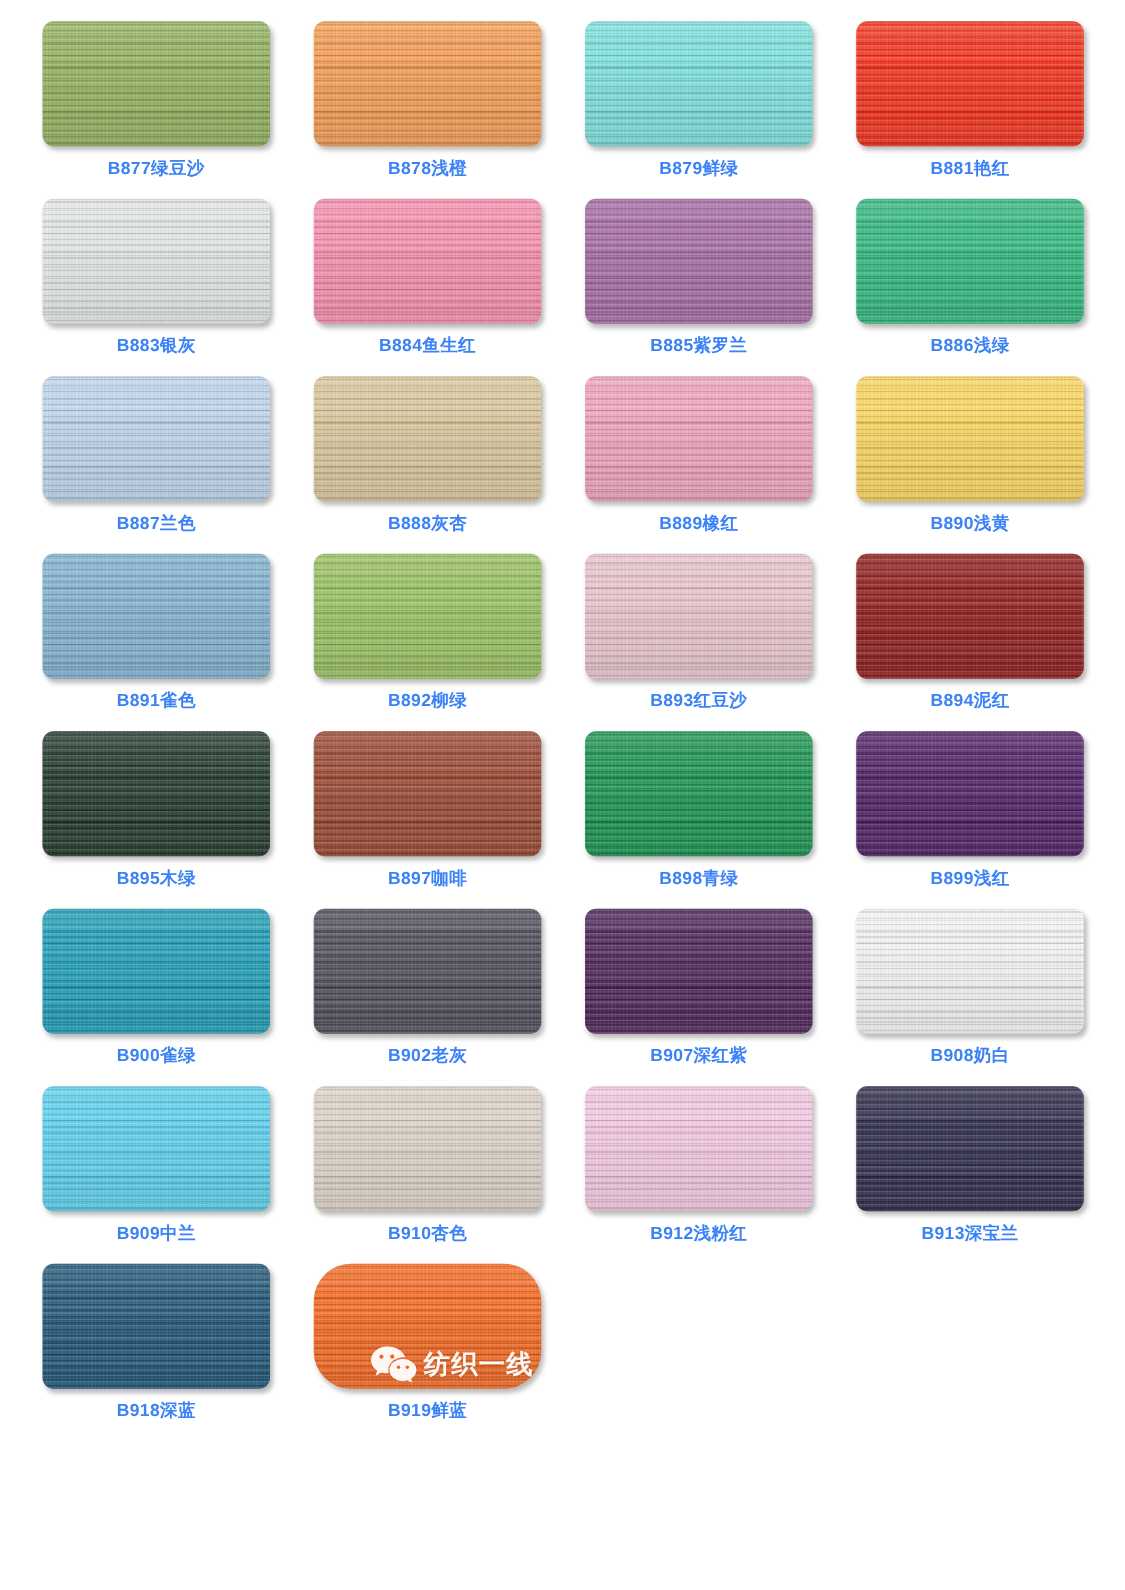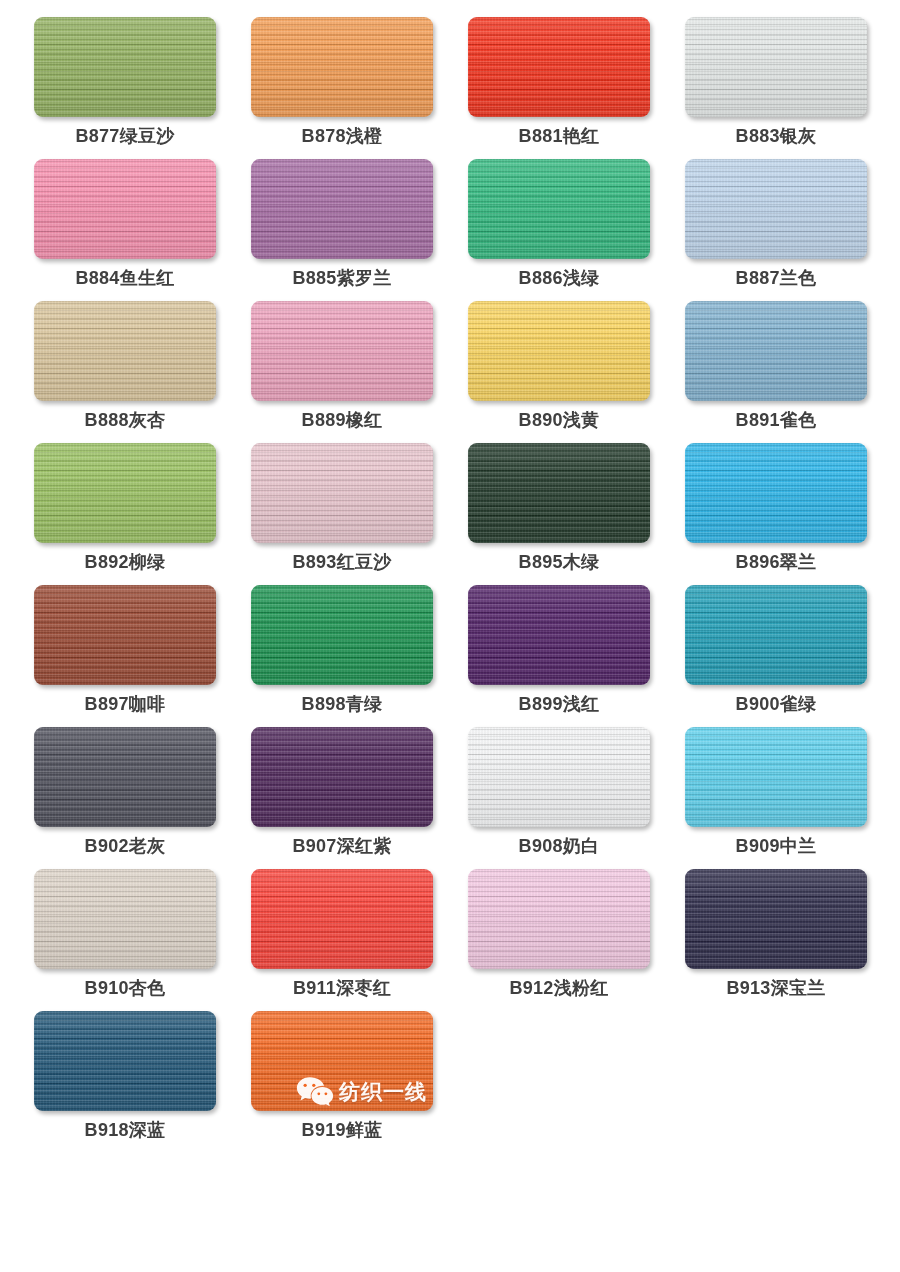--- a/index.html
+++ b/index.html
@@ -72,23 +72,23 @@
     position:absolute;inset:0;
     background:linear-gradient(180deg,
       rgba(255,255,255,0.10) 0%,
       rgba(255,255,255,0.02) 28%,
       rgba(0,0,0,0.03) 62%,
       rgba(0,0,0,0.07) 100%);
     pointer-events:none;
   }
   .label{
     margin-top:10px;
-    font-size:18px;
+    font-size:14px;
     font-weight:bold;
-    color:#404040;
+    color:#3b82f6;
     letter-spacing:0.3px;
     white-space:nowrap;
     line-height:1;
   }
   
   .watermark{
     position:absolute;
     right:6px;bottom:5px;
     display:flex;align-items:center;
     gap:5px;
@@ -119,20 +119,27 @@
         <div class="label">B877绿豆沙</div>
       </div>
       <div class="cell">
         <div class="chip" style="background: rgb(243, 154, 78);">
           <div class="weave"></div>
           <div class="sheen"></div>
         </div>
         <div class="label">B878浅橙</div>
       </div>
       <div class="cell">
+        <div class="chip" style="background: rgb(121, 224, 220);">
+          <div class="weave"></div>
+          <div class="sheen"></div>
+        </div>
+        <div class="label">B879鲜绿</div>
+      </div>
+      <div class="cell">
         <div class="chip" style="background: rgb(242, 45, 23);">
           <div class="weave"></div>
           <div class="sheen"></div>
         </div>
         <div class="label">B881艳红</div>
       </div>
       <div class="cell">
         <div class="chip" style="background: rgb(226, 230, 229);">
           <div class="weave"></div>
           <div class="sheen"></div>
@@ -203,34 +210,34 @@
         <div class="label">B892柳绿</div>
       </div>
       <div class="cell">
         <div class="chip" style="background: rgb(232, 196, 204);">
           <div class="weave"></div>
           <div class="sheen"></div>
         </div>
         <div class="label">B893红豆沙</div>
       </div>
       <div class="cell">
+        <div class="chip" style="background: rgb(140, 26, 25);">
+          <div class="weave"></div>
+          <div class="sheen"></div>
+        </div>
+        <div class="label">B894泥红</div>
+      </div>
+      <div class="cell">
         <div class="chip" style="background: rgb(30, 54, 38);">
           <div class="weave"></div>
           <div class="sheen"></div>
         </div>
         <div class="label">B895木绿</div>
       </div>
       <div class="cell">
-        <div class="chip" style="background: rgb(38, 179, 232);">
-          <div class="weave"></div>
-          <div class="sheen"></div>
-        </div>
-        <div class="label">B896翠兰</div>
-      </div>
-      <div class="cell">
         <div class="chip" style="background: rgb(151, 68, 46);">
           <div class="weave"></div>
           <div class="sheen"></div>
         </div>
         <div class="label">B897咖啡</div>
       </div>
       <div class="cell">
         <div class="chip" style="background: rgb(22, 144, 76);">
           <div class="weave"></div>
           <div class="sheen"></div>
@@ -280,27 +287,20 @@
         <div class="label">B909中兰</div>
       </div>
       <div class="cell">
         <div class="chip" style="background: rgb(220, 210, 198);">
           <div class="weave"></div>
           <div class="sheen"></div>
         </div>
         <div class="label">B910杏色</div>
       </div>
       <div class="cell">
-        <div class="chip" style="background: rgb(249, 62, 53);">
-          <div class="weave"></div>
-          <div class="sheen"></div>
-        </div>
-        <div class="label">B911深枣红</div>
-      </div>
-      <div class="cell">
         <div class="chip" style="background: rgb(243, 199, 225);">
           <div class="weave"></div>
           <div class="sheen"></div>
         </div>
         <div class="label">B912浅粉红</div>
       </div>
       <div class="cell">
         <div class="chip" style="background: rgb(42, 40, 71);">
           <div class="weave"></div>
           <div class="sheen"></div>
@@ -308,21 +308,21 @@
         <div class="label">B913深宝兰</div>
       </div>
       <div class="cell">
         <div class="chip" style="background: rgb(28, 82, 116);">
           <div class="weave"></div>
           <div class="sheen"></div>
         </div>
         <div class="label">B918深蓝</div>
       </div>
       <div class="cell">
-        <div class="chip" style="background: rgb(244, 102, 30);">
+        <div class="chip" style="background: rgb(244, 102, 30); border-radius: 30px;">
           <div class="weave"></div>
           <div class="sheen"></div>
           <div class="watermark">
             <span class="wm-logo-wrap">
               <svg class="wm-logo" viewBox="0 0 44 34" xmlns="http://www.w3.org/2000/svg">
                 <path fill="#ffffff" d="M16 1C7.7 1 1 6.6 1 13.5c0 3.9 2.2 7.4 5.6 9.7L5.2 28l5.4-2.9c1.7.5 3.5.8 5.4.8.5 0 1 0 1.5-.1-.3-1-.5-2-.5-3.1 0-6.5 6.3-11.7 14.1-11.7.5 0 1 0 1.5.1C31.2 5.5 24.4 1 16 1z"></path>
                 <circle fill="#F4661E" cx="10.6" cy="10.4" r="1.9"></circle>
                 <circle fill="#F4661E" cx="20.6" cy="10.4" r="1.9"></circle>
                 <path fill="#ffffff" d="M43 22.7c0-5.6-5.6-10.2-12.5-10.2S18 17.1 18 22.7c0 5.6 5.6 10.2 12.5 10.2 1.5 0 2.9-.2 4.2-.6l4.5 2.4-1.2-3.9c3-1.9 5-4.8 5-8.1z"></path>
                 <circle fill="#F4661E" cx="26.4" cy="20.3" r="1.6"></circle>

